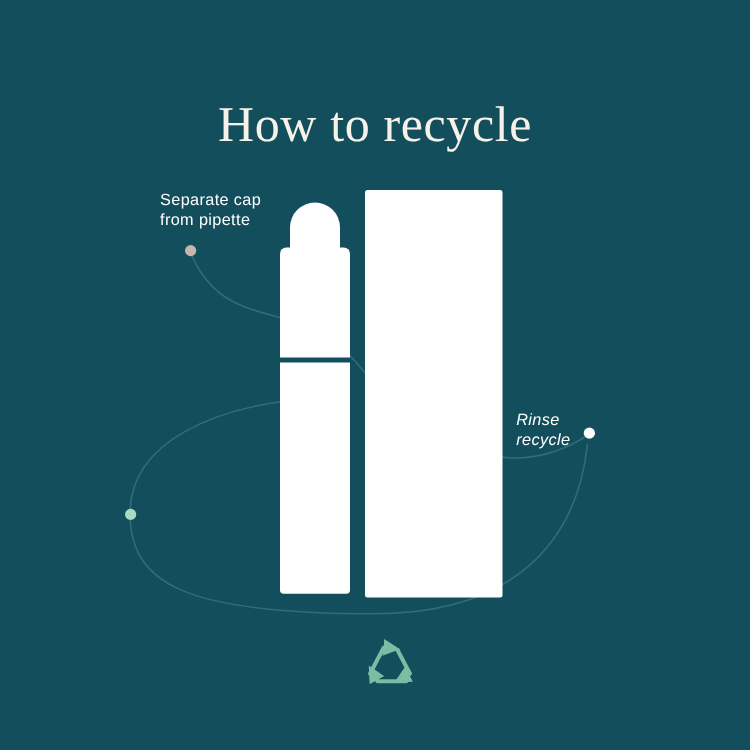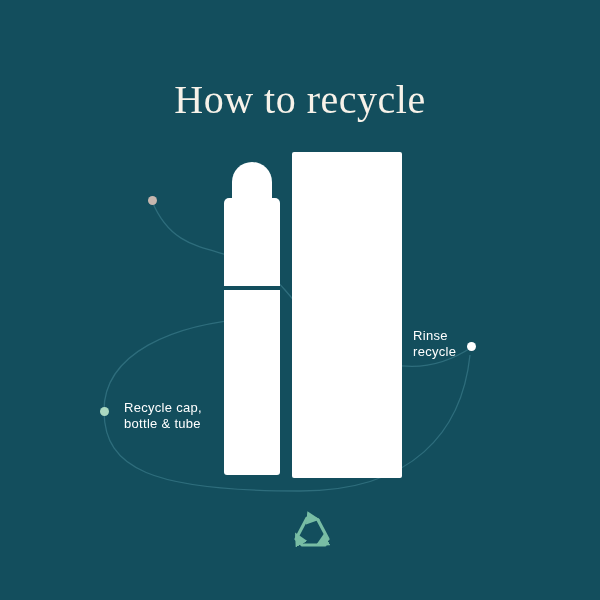--- a/index.html
+++ b/index.html
@@ -48,21 +48,21 @@
   .pipette-tube{left:224px;top:290px;width:56px;height:185px;border-radius:0 0 3px 3px;}
   .bottle{left:292px;top:152px;width:110px;height:326px;border-radius:2px;}
   
   .annotation{
     position:absolute;z-index:3;
     color:var(--label-text);
     font-size:13px;line-height:16px;letter-spacing:0.3px;
   }
   .annotation .ln{display:block;}
   .ann-separate{left:128px;top:152px;}
-  .ann-rinse{left:413px;top:328px;}
+  .ann-rinse{left:413px;top:328px;font-style:italic;}
   .ann-recycle{left:124px;top:400px;}
   .dot{
     position:absolute;z-index:3;
     width:9px;height:9px;border-radius:50%;
   }
   .dot-separate{left:148px;top:196px;background:var(--dot-separate);}
   .dot-rinse{left:467px;top:342px;background:var(--dot-rinse);}
   .dot-recycle{left:100px;top:407px;background:var(--dot-recycle);}
   
   .recycle-wrap{
@@ -87,32 +87,32 @@
     <path d="M 152 201 C 180 270, 240 235, 285 290 C 330 345, 400 395, 472 347"></path>
     <path d="M 262 318 C 170 322, 103 355, 104 412 C 105 468, 150 491, 300 491 C 412 491, 462 432, 470 355"></path>
   </svg>
 
   <div class="shape pipette-bulb"></div>
   <div class="shape pipette-cap"></div>
   <div class="shape pipette-tube"></div>
 
   <div class="shape bottle"></div>
 
+  <div class="annotation ann-separate">
+    <span class="ln">Separate cap</span>
+    <span class="ln">from pipette</span>
+  </div>
   <div class="dot dot-separate"></div>
 
   <div class="annotation ann-rinse">
     <span class="ln">Rinse</span>
     <span class="ln">recycle</span>
   </div>
   <div class="dot dot-rinse"></div>
 
-  <div class="annotation ann-recycle">
-    <span class="ln">Recycle cap,</span>
-    <span class="ln">bottle &amp; tube</span>
-  </div>
   <div class="dot dot-recycle"></div>
 
   <svg class="recycle-wrap" viewBox="0 0 64 64" aria-hidden="true">
     <defs>
       <marker id="ah" viewBox="0 0 10 10" refX="7" refY="5" markerWidth="4.2" markerHeight="4.2" orient="auto-start-reverse">
         <path d="M0 0 L10 5 L0 10 z" fill="#78bda4"></path>
       </marker>
     </defs>
     <path class="arm" d="M45 47 L22 47 L17 38" marker-end="url(#ah)"></path>
     <path class="arm" d="M16 41 L27 20 L36 21" marker-end="url(#ah)"></path>

